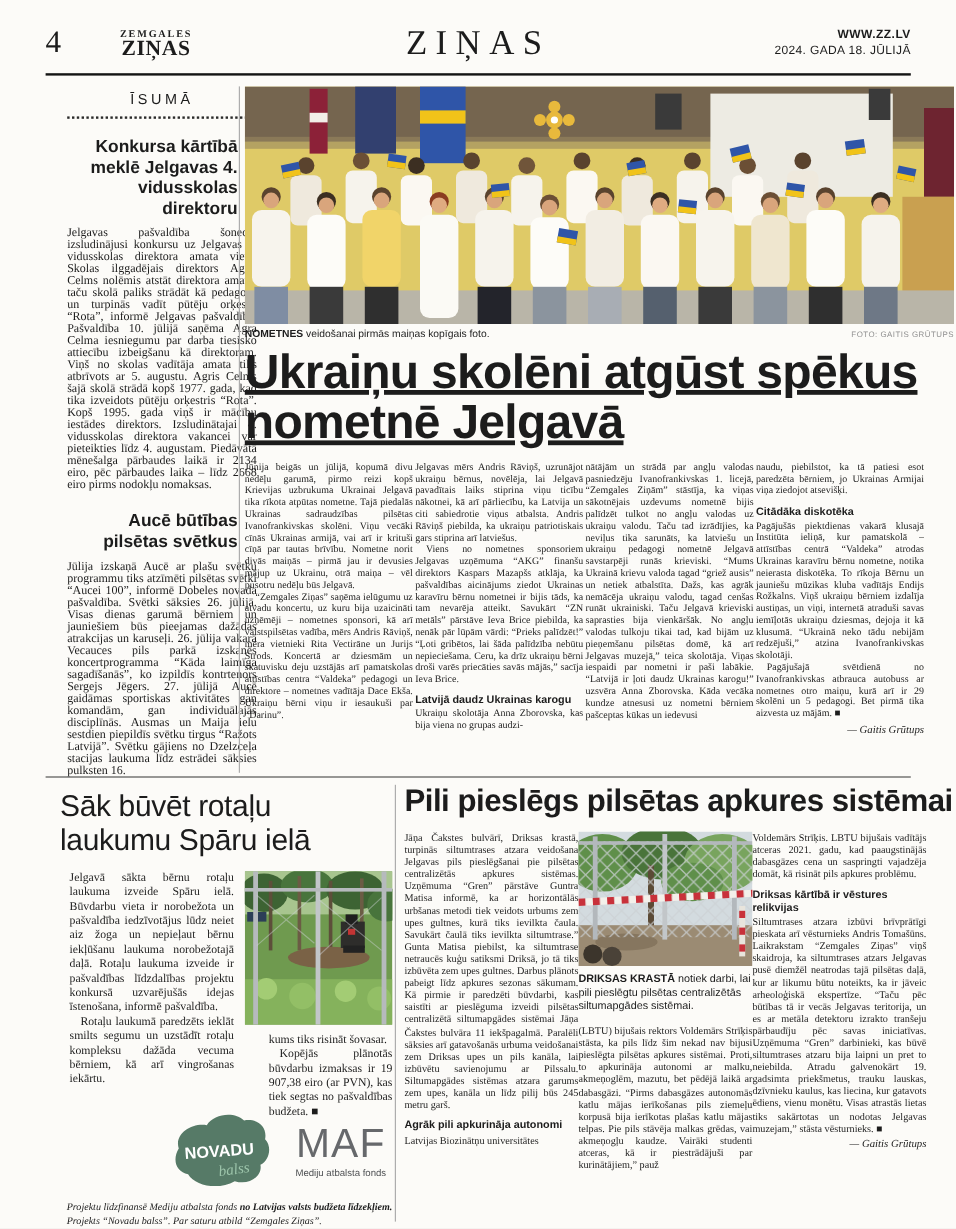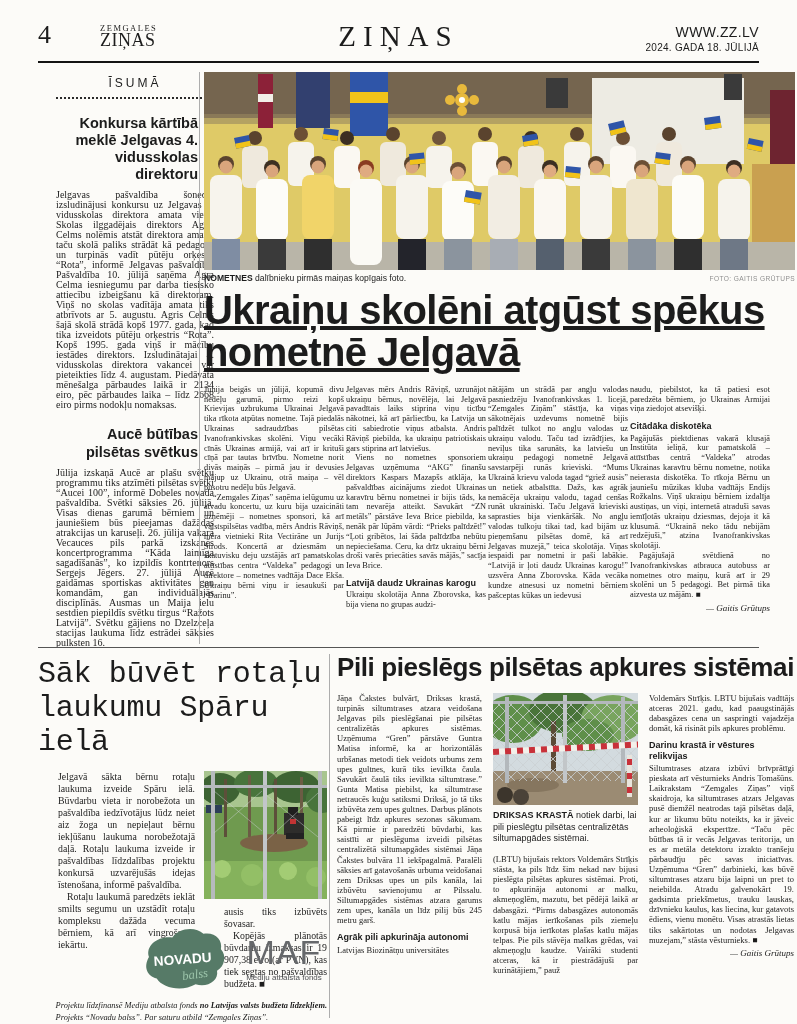--- a/index.html
+++ b/index.html
@@ -1,26 +1,26 @@
 <!DOCTYPE html>
 <html><head>
 <meta charset="utf-8">
 <style>
   html,body{margin:0;padding:0;background:#e9e7e2;}
   .page{position:relative;width:797px;height:1024px;background:#fcfbf8;overflow:hidden;
         font-family:"Liberation Serif",serif;color:#1c1c1c;margin:0 auto;}
   
   .hdr{position:absolute;left:38px;top:20px;width:721px;height:42px;}
   .hdr-num{position:absolute;left:0;top:0;font-size:26px;font-family:"Liberation Serif",serif;}
-  .hdr-logo{position:absolute;left:62px;top:4px;text-align:left;font-weight:normal;line-height:1;}
+  .hdr-logo{position:absolute;left:62px;top:4px;text-align:center;font-weight:bold;line-height:1;}
   .hdr-logo .l1{font-size:8.5px;letter-spacing:1.5px;}
   .hdr-logo .l2{font-size:18px;letter-spacing:.5px;margin-top:-2px;}
   .hdr-sec{position:absolute;left:0;right:0;top:0;text-align:center;font-size:29px;letter-spacing:7px;font-family:"Liberation Serif",serif;}
   .hdr-right{position:absolute;right:0;top:4px;text-align:right;font-family:"Liberation Sans",sans-serif;line-height:1.25;}
-  .hdr-web{font-size:14px;font-weight:normal;letter-spacing:.4px;}
+  .hdr-web{font-size:10px;font-weight:bold;letter-spacing:.4px;}
   .hdr-date{font-size:10px;letter-spacing:.3px;}
   .hdr-rule{position:absolute;left:38px;top:61px;width:721px;height:2px;background:#141414;}
   
   .brief{position:absolute;left:56px;top:72px;width:158px;}
   .brief-title{text-align:center;font-family:"Liberation Sans",sans-serif;font-size:12px;letter-spacing:3px;padding:4px 0 7px;}
   .brief-dots{border-bottom:2px dotted #2a2a2a;margin-bottom:16px;}
   .brief h3{font-family:"Liberation Sans",sans-serif;font-size:14.5px;line-height:1.18;margin:0 16px 7px;text-align:right;}
   .body p{font-size:10px;line-height:10px;text-align:justify;margin:0;}
   .body p + p{text-indent:9px;}
   .brief .art + .art{margin-top:16px;}
@@ -36,33 +36,33 @@
   .cap-label{font-weight:bold;}
   .credit{font-size:6.6px;color:#8f8f8f;letter-spacing:.4px;}
   .main h1{font-family:"Liberation Sans",sans-serif;font-size:40px;line-height:1.06;letter-spacing:-.6px;margin:6px 0 11px;text-decoration:underline;}
   .cols4{display:flex;gap:2px;}
   .cols4 .col{width:140px;}
   .col p{font-size:8.3px;line-height:9.8px;}
   .subhead{font-family:"Liberation Sans",sans-serif;font-weight:bold;font-size:9px;line-height:1.15;margin:7px 0 2px;}
   .byline{text-align:right;font-style:italic;font-size:9px;margin-top:3px;}
   
   .bl{position:absolute;left:38px;top:656px;width:289px;height:368px;}
-  .bl h2{font-family:Liberation Mono, monospace;font-weight:normal;font-size:30px;line-height:1.13;letter-spacing:-.3px;margin:2px 0 11px;}
+  .bl h2{font-family:Liberation Sans, sans-serif;font-weight:normal;font-size:25px;line-height:1.13;letter-spacing:-.3px;margin:2px 12px 11px;}
   .bl-cols{display:flex;gap:9px;}
   .bl-c1{width:157px;}
   .bl-c2{width:123px;}
   .bl-c1 p,.bl-c2 p{font-size:9.8px;line-height:12px;margin-left:20px;}
   .photo-playground{display:block;width:123px;height:128px;margin-bottom:7px;}
   .logos{position:absolute;right:0;top:268px;display:flex;align-items:center;gap:14px;}
   .funding{position:absolute;right:0;top:344px;text-align:left;font-style:italic;font-size:8.4px;line-height:1.4;}
   .funding b{font-weight:bold;}
   
   .br{position:absolute;left:337px;top:652px;width:458px;height:372px;}
   .br h2{font-family:"Liberation Sans",sans-serif;font-size:26px;letter-spacing:-.4px;margin:0 0 10px;}
-  .br-cols{display:flex;gap:11px;}
+  .br-cols{display:flex;}
   .br-c{width:145px;}
   .br-c p{font-size:8.5px;line-height:10.1px;}
   .photo-heat{display:block;width:145px;height:112px;}
   .ht-cap{font-family:"Liberation Sans",sans-serif;font-size:9px;line-height:1.3;margin:5px 0 9px;}
   .ht-cap .cap-label{font-weight:bold;}
 </style>
 </head>
 <body>
 
 <div class="page">
@@ -280,21 +280,21 @@
             <rect width="16" height="12" fill="#2f55a8"></rect>
             <rect y="7" width="16" height="5" fill="#f1c319"></rect>
           </g>
         <g transform="translate(545,66) rotate(12)">
             <rect width="15" height="11" fill="#2f55a8"></rect>
             <rect y="6" width="15" height="5" fill="#f1c319"></rect>
           </g>
       </g>
     </svg>
     <div class="cap-row">
-      <div><span class="cap-label">NOMETNES</span> <span>dalībnieku pirmās maiņas kopīgais foto.</span></div>
+      <div><span class="cap-label">NOMETNES</span> <span>veidošanai pirmās maiņas kopīgais foto.</span></div>
       <div class="credit">FOTO: GAITIS GRŪTUPS</div>
     </div>
     <h1>Ukraiņu skolēni atgūst spēkus nometnē Jelgavā</h1>
     <div class="cols4">
       <div class="col body">
           <p>Jūnija beigās un jūlijā, kopumā divu nedēļu garumā, pirmo reizi kopš Krievijas uzbrukuma Ukrainai Jelgavā tika rīkota atpūtas nometne. Tajā piedalās Ukrainas sadraudzības pilsētas Ivanofrankivskas skolēni. Viņu vecāki cīnās Ukrainas armijā, vai arī ir krituši cīņā par tautas brīvību. Nometne norit divās maiņās – pirmā jau ir devusies mājup uz Ukrainu, otrā maiņa – vēl pusotru nedēļu būs Jelgavā.</p>
           <p>“Zemgales Ziņas” saņēma ielūgumu uz atvadu koncertu, uz kuru bija uzaicināti uzņēmēji – nometnes sponsori, kā arī valstspilsētas vadība, mērs Andris Rāviņš, mēra vietnieki Rita Vectirāne un Jurijs Strods. Koncertā ar dziesmām un skatuvisku deju uzstājās arī pamatskolas attīstības centra “Valdeka” pedagogi un direktore – nometnes vadītāja Dace Ekša. Ukraiņu bērni viņu ir iesaukuši par “Darinu”.</p>
         </div>
       <div class="col">
         <div class="body">
@@ -355,21 +355,21 @@
             <circle cx="84" cy="100" r="9" fill="#a3cc74"></circle>
             <circle cx="112" cy="106" r="10" fill="#93bf66"></circle>
           <rect x="2" y="34" width="16" height="8" fill="#2c3e57"></rect>
           <rect x="7" y="0" width="4" height="128" fill="#b6babd"></rect>
           <rect x="59" y="0" width="4" height="128" fill="#c2c6c9"></rect>
           <rect x="114" y="0" width="4" height="128" fill="#b6babd"></rect>
           <rect x="0" y="14" width="123" height="3" fill="#b6babd"></rect>
           <path d="M10,20 L58,60 M58,20 L10,62 M62,24 L114,66 M114,22 L62,70" stroke="#cfd3d6" stroke-width="1" opacity=".45" fill="none"></path>
         </svg>
         <div class="body">
-            <p>ausis tiks izbūvēts šovasar.</p>
+            <p>kums tiks risināt šovasar.</p>
             <p>Kopējās plānotās būvdarbu izmaksas ir 19 907,38 eiro (ar PVN), kas tiek segtas no pašvaldības budžeta. ■</p>
           </div>
       </div>
     </div>
     <div class="logos">
       <svg width="88" height="70" viewBox="0 0 90 72">
         <path d="M10,34 C6,22 20,12 34,14 C40,4 58,2 66,10 C78,8 86,16 84,26 C90,32 88,44 80,48 C82,58 70,66 58,62 C44,70 24,66 18,56 C8,54 4,44 10,34 Z" fill="#567a67"></path>
         <text x="45" y="41" text-anchor="middle" font-family="Liberation Sans, sans-serif" font-size="14" font-weight="bold" fill="#ffffff" transform="rotate(-4 45 41)">NOVADU</text>
         <text x="58" y="56" text-anchor="middle" font-family="Liberation Serif, serif" font-style="italic" font-size="13" fill="#9cc4aa" transform="rotate(-8 58 56)">balss</text>
       </svg>
@@ -432,21 +432,21 @@
         </svg>
         <div class="ht-cap"><span class="cap-label">DRIKSAS KRASTĀ</span> <span>notiek darbi, lai pili pieslēgtu pilsētas centralizētās siltumapgādes sistēmai.</span></div>
         <div class="body">
             <p>(LBTU) bijušais rektors Voldemārs Strīķis stāsta, ka pils līdz šim nekad nav bijusi pieslēgta pilsētas apkures sistēmai. Proti, to apkurināja autonomi ar malku, akmeņoglēm, mazutu, bet pēdējā laikā ar dabasgāzi. “Pirms dabasgāzes autonomās katlu mājas ierīkošanas pils ziemeļu korpusā bija ierīkotas plašas katlu mājas telpas. Pie pils stāvēja malkas grēdas, vai akmeņogļu kaudze. Vairāki studenti atceras, kā ir piestrādājuši par kurinātājiem,” pauž</p>
           </div>
       </div>
       <div class="br-c">
         <div class="body">
             <p>Voldemārs Strīķis. LBTU bijušais vadītājs atceras 2021. gadu, kad paaugstinājās dabasgāzes cena un saspringti vajadzēja domāt, kā risināt pils apkures problēmu.</p>
           </div>
-        <div class="subhead">Darinu krastā ir vēstures relikvijas</div>
+        <div class="subhead">Driksas kārtībā ir vēstures relikvijas</div>
         <div class="body">
             <p>Siltumtrases atzara izbūvi brīvprātīgi pieskata arī vēsturnieks Andris Tomašūns. Laikrakstam “Zemgales Ziņas” viņš skaidroja, ka siltumtrases atzars Jelgavas pusē diemžēl neatrodas tajā pilsētas daļā, kur ar likumu būtu noteikts, ka ir jāveic arheoloģiskā ekspertīze. “Taču pēc būtības tā ir vecās Jelgavas teritorija, un es ar metāla detektoru izrakto tranšeju pārbaudīju pēc savas iniciatīvas. Uzņēmuma “Gren” darbinieki, kas būvē siltumtrases atzaru bija laipni un pret to neiebilda. Atradu galvenokārt 19. gadsimta priekšmetus, trauku lauskas, dzīvnieku kaulus, kas liecina, kur gatavots ēdiens, vienu monētu. Visas atrastās lietas tiks sakārtotas un nodotas Jelgavas muzejam,” stāsta vēsturnieks. ■</p>
           </div>
         <div class="byline">— Gaitis Grūtups</div>
       </div>
     </div>
   </div>
 
 </div>
 

